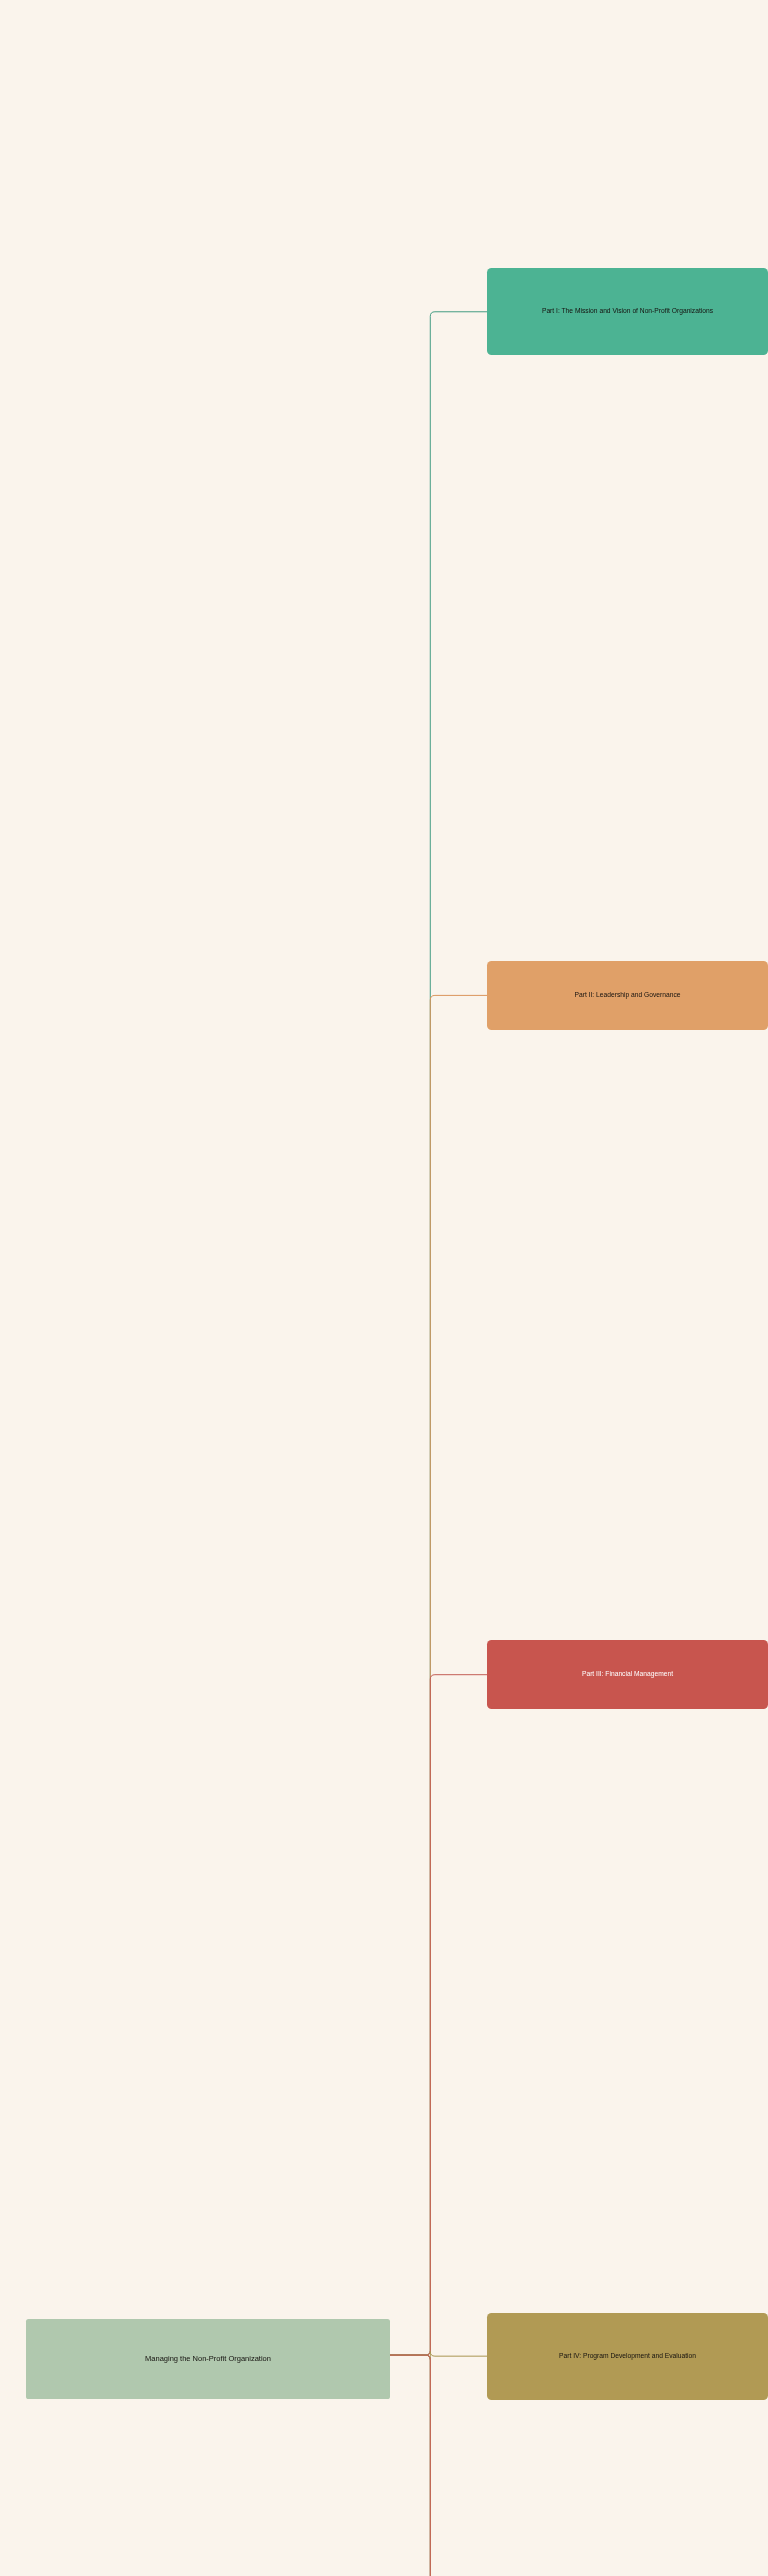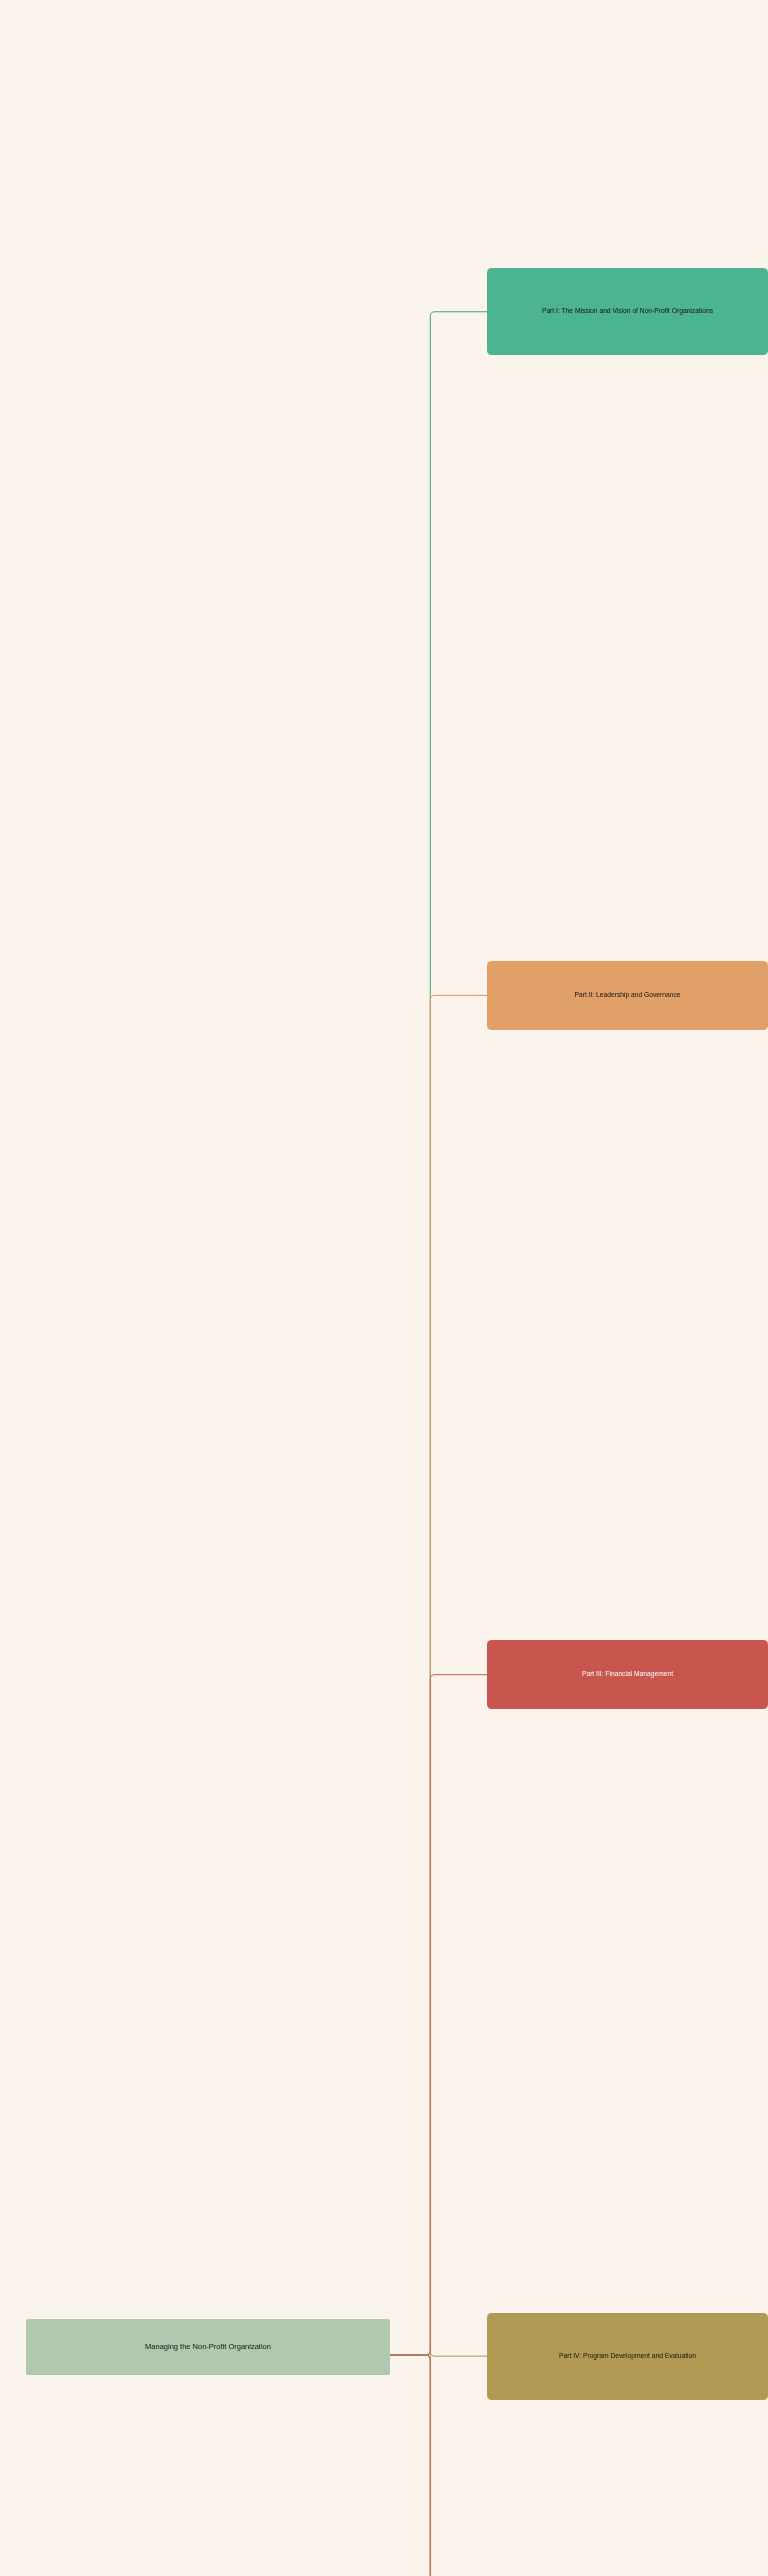--- a/index.html
+++ b/index.html
@@ -118,20 +118,20 @@
       <path d="M 1491 8538.6 L 1561.38 8538.6 Q 1570.38 8538.6 1570.38 8547.6 L 1570.38 8538 Q 1570.38 8547 1579.38 8547 L 1680 8547" fill="none" stroke="#c25a52" stroke-width="1.9" stroke-linecap="round"></path>
       <path d="M 2310 8547 L 2357.448 8547 Q 2366.448 8547 2366.448 8538 L 2366.448 8438.4 Q 2366.448 8429.4 2375.448 8429.4 L 2444.4 8429.4" fill="none" stroke="#c25a52" stroke-width="1.9" stroke-linecap="round"></path>
       <path d="M 2310 8547 L 2444.4 8547" fill="none" stroke="#c25a52" stroke-width="1.9" stroke-linecap="round"></path>
       <path d="M 2310 8547 L 2357.448 8547 Q 2366.448 8547 2366.448 8556 L 2366.448 8655.6 Q 2366.448 8664.6 2375.448 8664.6 L 2444.4 8664.6" fill="none" stroke="#c25a52" stroke-width="1.9" stroke-linecap="round"></path>
       <path d="M 1491 8538.6 L 1561.38 8538.6 Q 1570.38 8538.6 1570.38 8547.6 L 1570.38 8937 Q 1570.38 8946 1579.38 8946 L 1680 8946" fill="none" stroke="#c25a52" stroke-width="1.9" stroke-linecap="round"></path>
       <path d="M 2310 8946 L 2357.448 8946 Q 2366.448 8946 2366.448 8937 L 2366.448 8845.800000000001 Q 2366.448 8836.800000000001 2375.448 8836.800000000001 L 2444.4 8836.800000000001" fill="none" stroke="#c25a52" stroke-width="1.9" stroke-linecap="round"></path>
       <path d="M 2310 8946 L 2357.448 8946 Q 2366.448 8946 2366.448 8955 L 2366.448 8945.4 Q 2366.448 8954.4 2375.448 8954.4 L 2444.4 8954.4" fill="none" stroke="#c25a52" stroke-width="1.9" stroke-linecap="round"></path>
       <path d="M 2310 8946 L 2357.448 8946 Q 2366.448 8946 2366.448 8955 L 2366.448 9046.2 Q 2366.448 9055.2 2375.448 9055.2 L 2444.4 9055.2" fill="none" stroke="#c25a52" stroke-width="1.9" stroke-linecap="round"></path>
     </svg>
   <div id="nodes">
-      <div class="node root" style="left: 26px; top: 2319px; width: 364px; height: 56px; background: rgb(176, 200, 174);">Managing the Non-Profit Organization</div>
+      <div class="node root" style="left: 26px; top: 2319px; width: 364px; height: 80px; background: rgb(176, 200, 174);">Managing the Non-Profit Organization</div>
       <div class="node l1" style="left: 487px; top: 268px; width: 281px; height: 87px; background: rgb(76, 179, 147);">Part I: The Mission and Vision of Non-Profit Organizations</div>
       <div class="node l1" style="left: 487px; top: 961px; width: 281px; height: 69px; background: rgb(224, 160, 104);">Part II: Leadership and Governance</div>
       <div class="node l1 white-text" style="left: 487px; top: 1640px; width: 281px; height: 69px; background: rgb(200, 85, 78);">Part III: Financial Management</div>
       <div class="node l1" style="left: 487px; top: 2313px; width: 281px; height: 87px; background: rgb(177, 154, 84);">Part IV: Program Development and Evaluation</div>
     </div>
 </div>
 
 
 </body></html>

